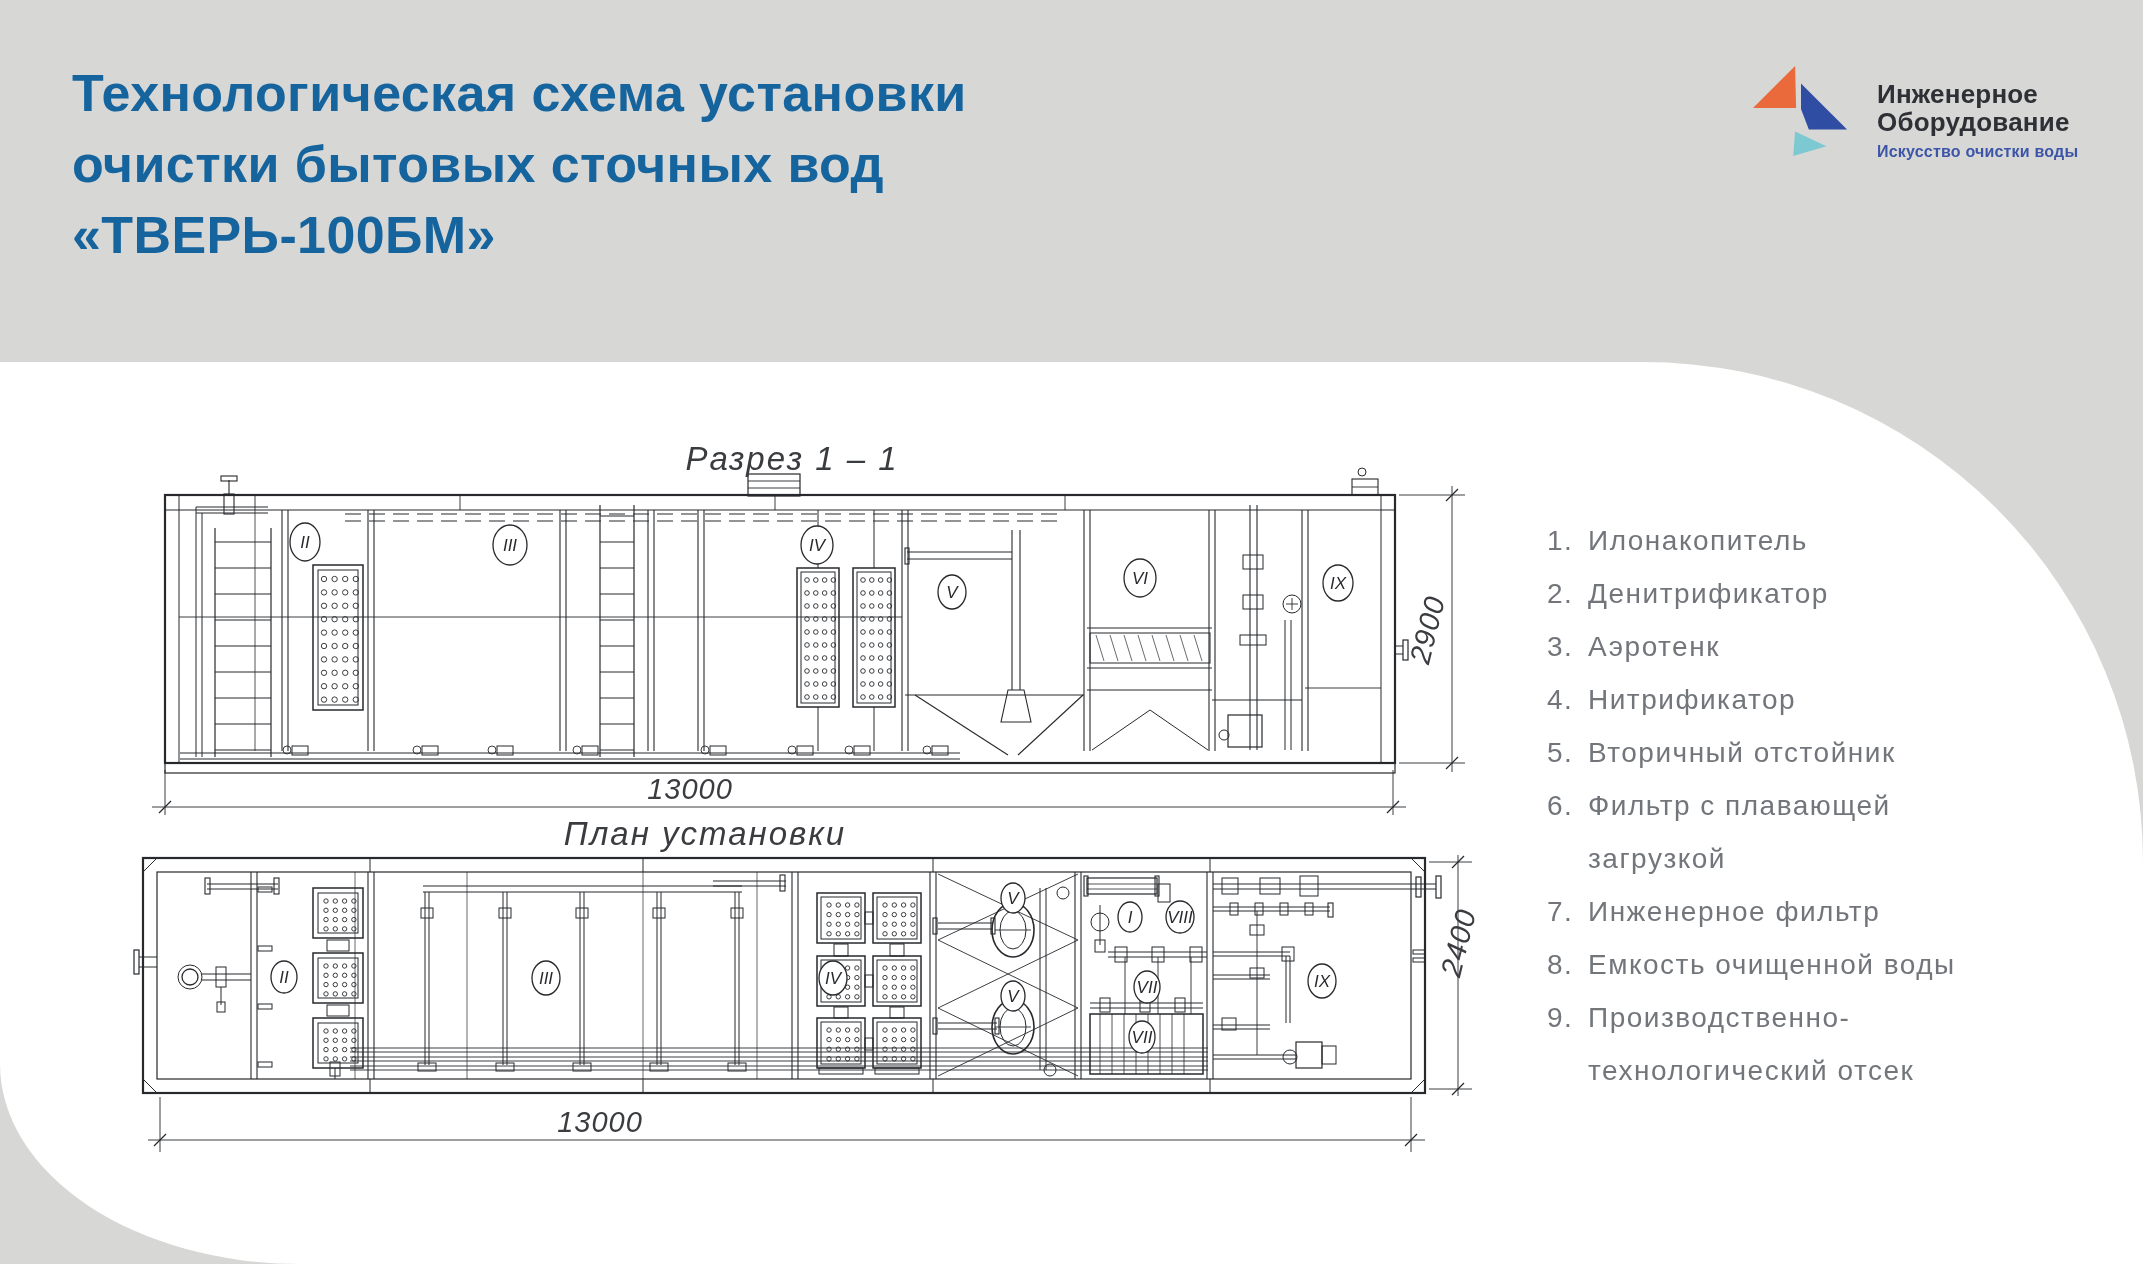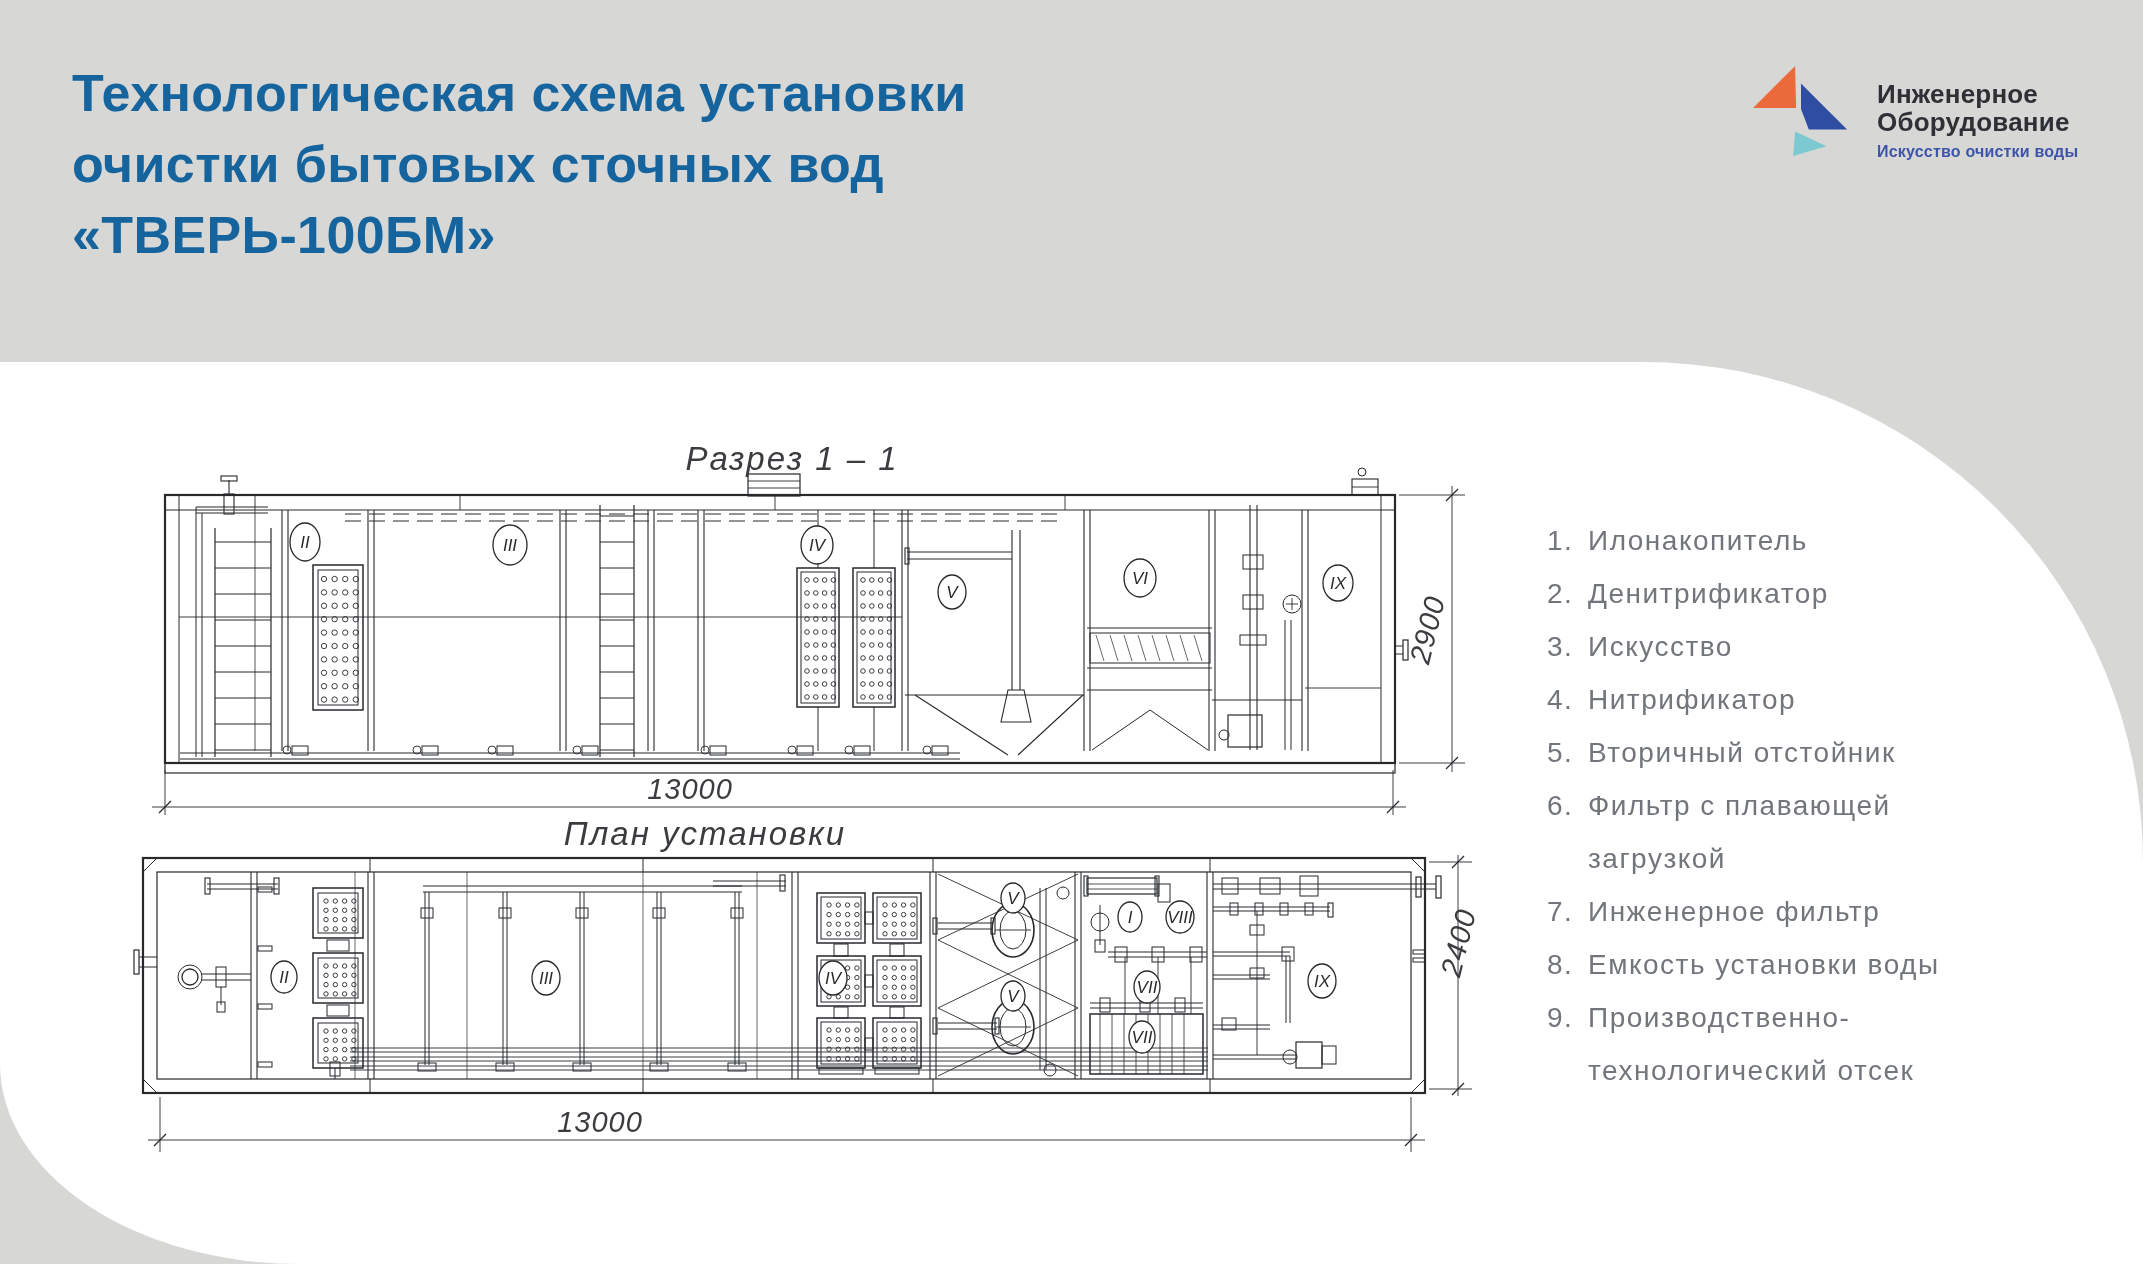--- a/index.html
+++ b/index.html
@@ -77,41 +77,41 @@
   <li>
       <span class="num">1.</span>
       <span class="txt">Илонакопитель</span>
     </li>
   <li>
       <span class="num">2.</span>
       <span class="txt">Денитрификатор</span>
     </li>
   <li>
       <span class="num">3.</span>
-      <span class="txt">Искусство</span>
+      <span class="txt">Аэротенк</span>
     </li>
   <li>
       <span class="num">4.</span>
       <span class="txt">Нитрификатор</span>
     </li>
   <li>
       <span class="num">5.</span>
       <span class="txt">Вторичный отстойник</span>
     </li>
   <li>
       <span class="num">6.</span>
       <span class="txt">Фильтр с плавающей загрузкой</span>
     </li>
   <li>
       <span class="num">7.</span>
       <span class="txt">Инженерное фильтр</span>
     </li>
   <li>
       <span class="num">8.</span>
-      <span class="txt">Емкость установки воды</span>
+      <span class="txt">Емкость очищенной воды</span>
     </li>
   <li>
       <span class="num">9.</span>
       <span class="txt">Производственно-технологический отсек</span>
     </li>
 </ol>
 
 <svg class="cad" viewBox="110 425 1390 745">
   <g id="g-section">
       <rect x="165" y="495" width="1230" height="268" stroke-width="2.2" fill="none"></rect>

